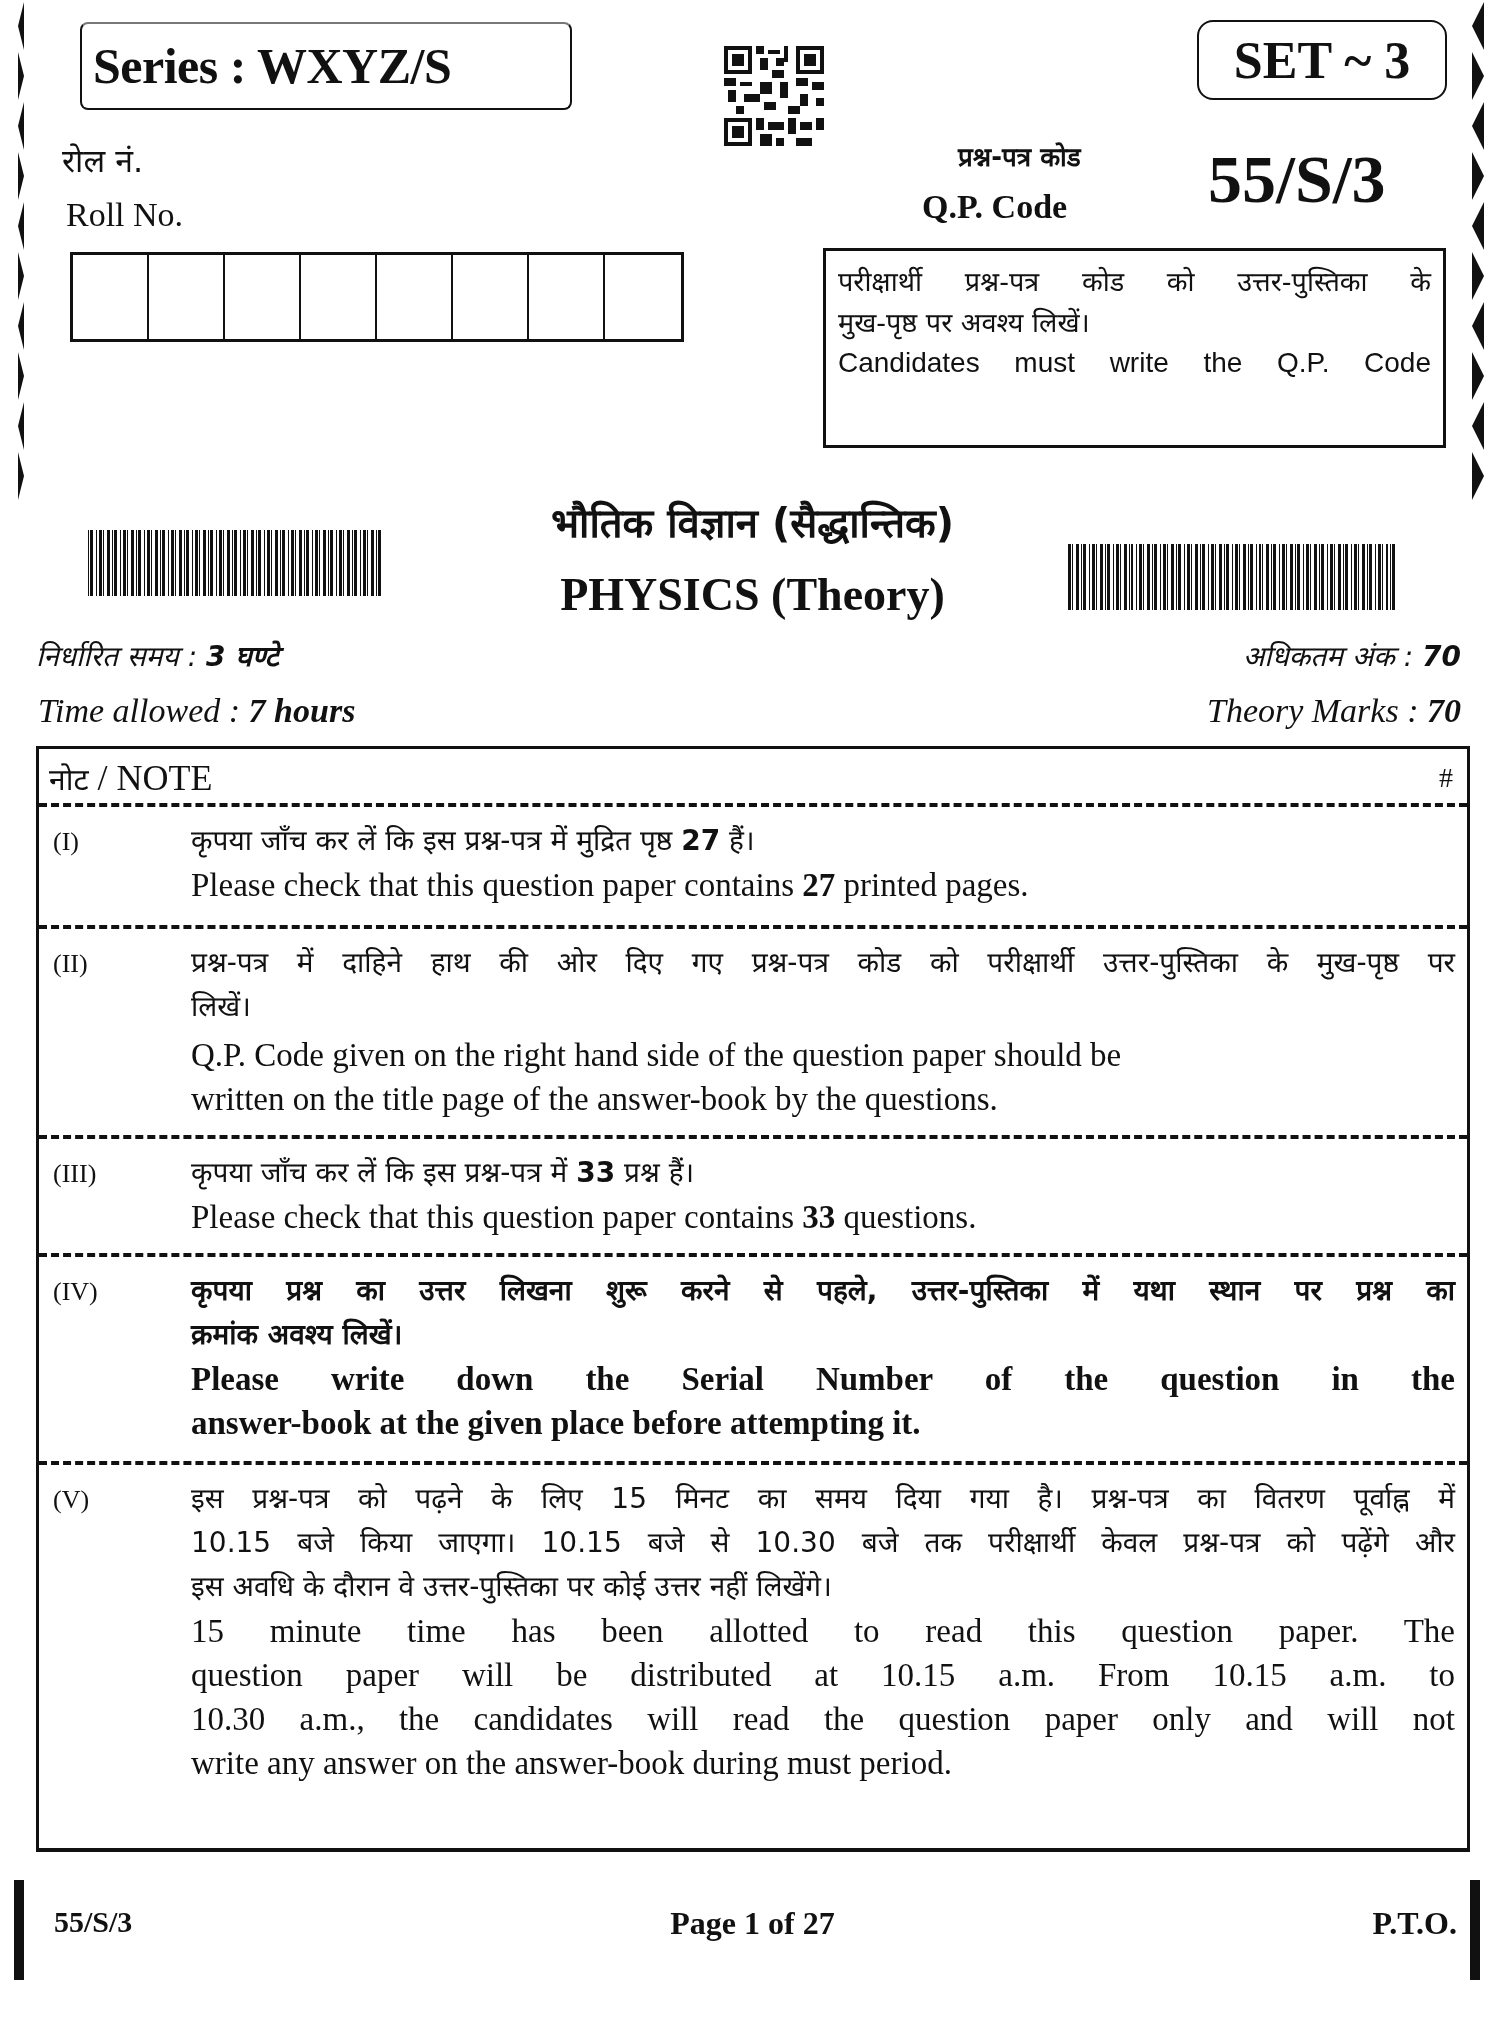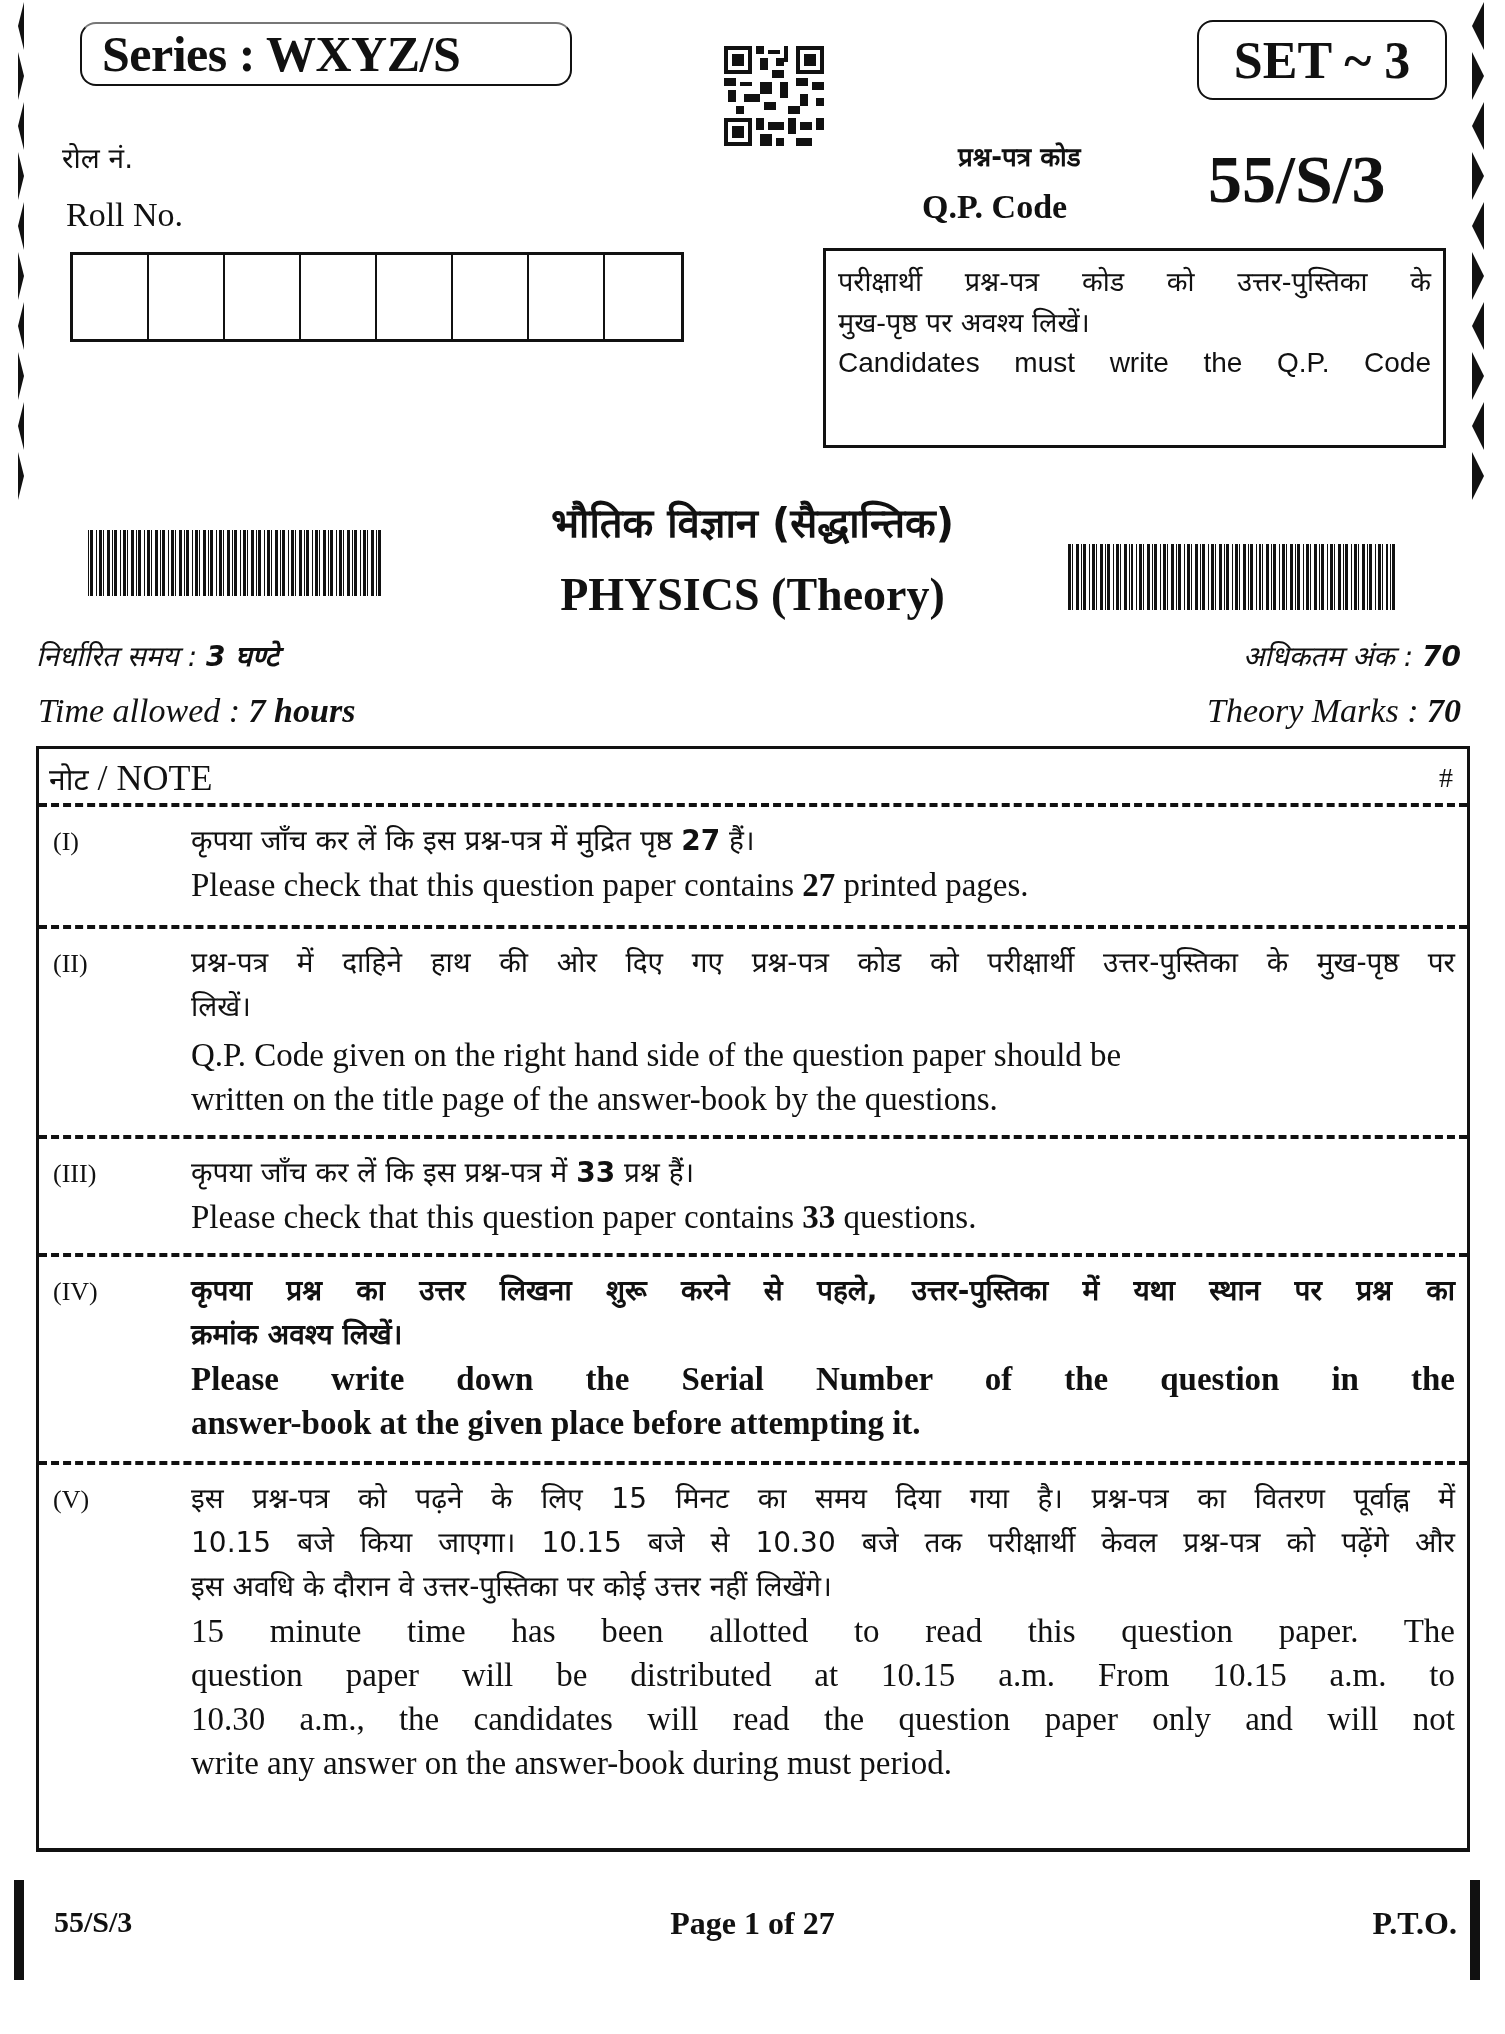--- a/index.html
+++ b/index.html
@@ -12,29 +12,29 @@
   .edge { position: absolute; top: 0; width: 22px; }
   .edge-left { left: 18px; }
   .edge-right { left: 1472px; }
   .tri { position: absolute; width: 0; height: 0; border-top: 24px solid transparent; border-bottom: 24px solid transparent; }
   .tri.l { border-right: 12px solid #111; }
   .tri.r { border-left: 12px solid #111; }
   .edge-left .tri.l { border-right-width: 6px; }
   .edge-left .tri.r { border-left-width: 6px; }
 
   
-  .series-box { left: 80px; top: 22px; width: 492px; height: 64px; border: 2px solid #111; border-radius: 16px; border-top-color: #777; display: flex; align-items: center; padding-left: 20px; }
+  .series-box { left: 80px; top: 22px; width: 492px; height: 88px; border: 2px solid #111; border-radius: 8px; border-top-color: #777; display: flex; align-items: center; padding-left: 11px; }
   .series-box span { font-family: "Liberation Serif", serif; font-weight: bold; font-size: 50px; letter-spacing: -0.5px; }
 
   .set-box { left: 1197px; top: 20px; width: 250px; height: 80px; border: 2px solid #111; border-radius: 16px; display: flex; align-items: center; justify-content: center; }
   .set-box span { font-weight: bold; font-size: 52px; }
 
   .qr { left: 724px; top: 46px; width: 100px; height: 100px; }
 
-  .roll-hi { left: 62px; top: 138px; font-family: "DejaVu Sans", sans-serif; font-size: 28px; }
+  .roll-hi { left: 62px; top: 138px; font-family: "DejaVu Sans", sans-serif; font-size: 32px; }
   .roll-en { left: 66px; top: 196px; font-size: 34px; }
 
   .roll-boxes { left: 70px; top: 252px; display: flex; border: 3px solid #111; }
   .roll-boxes .cell { width: 76px; height: 84px; border-right: 2px solid #111; }
   .roll-boxes .cell:last-child { border-right: none; }
 
   .qp-hi { left: 958px; top: 138px; font-family: "DejaVu Sans", sans-serif; font-weight: bold; font-size: 26px; }
   .qp-en { left: 922px; top: 188px; font-weight: bold; font-size: 34px; }
   .qp-code { left: 1208px; top: 140px; font-weight: bold; font-size: 68px; }
 

